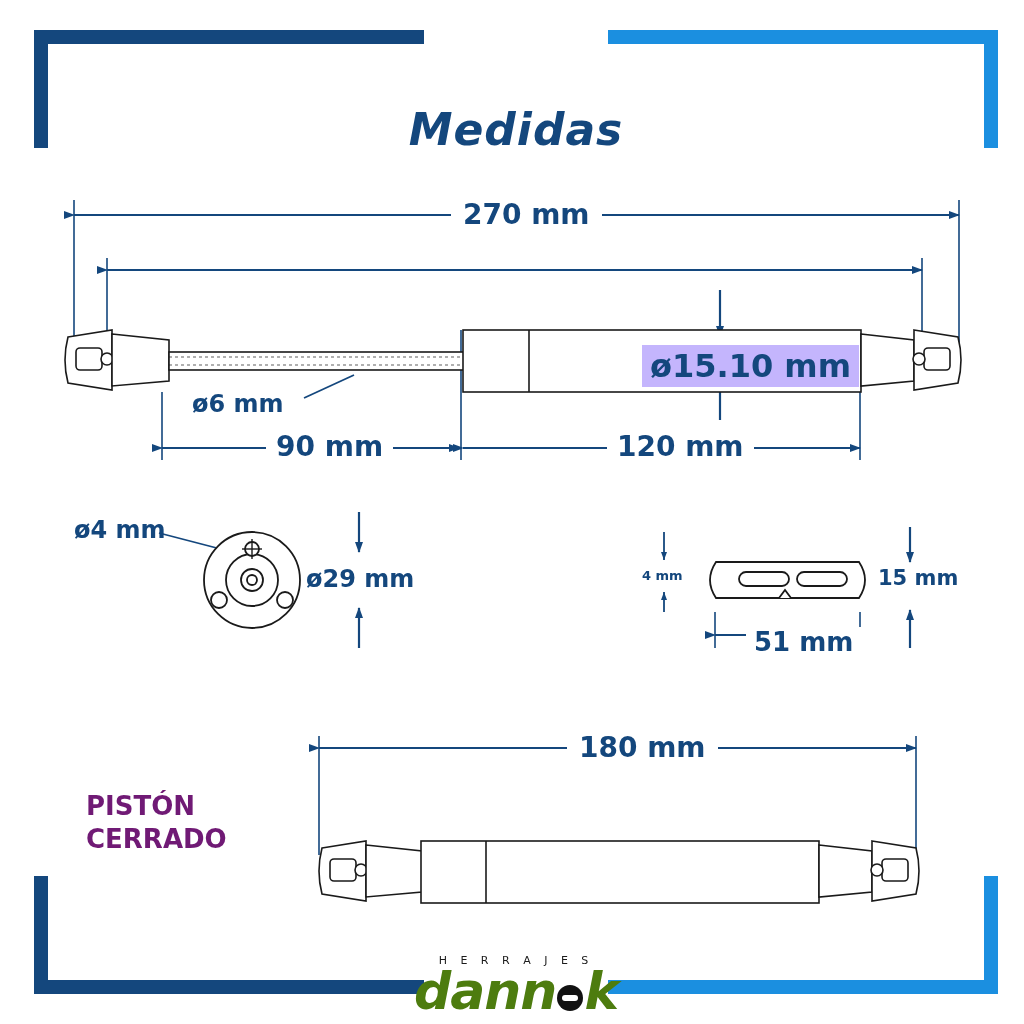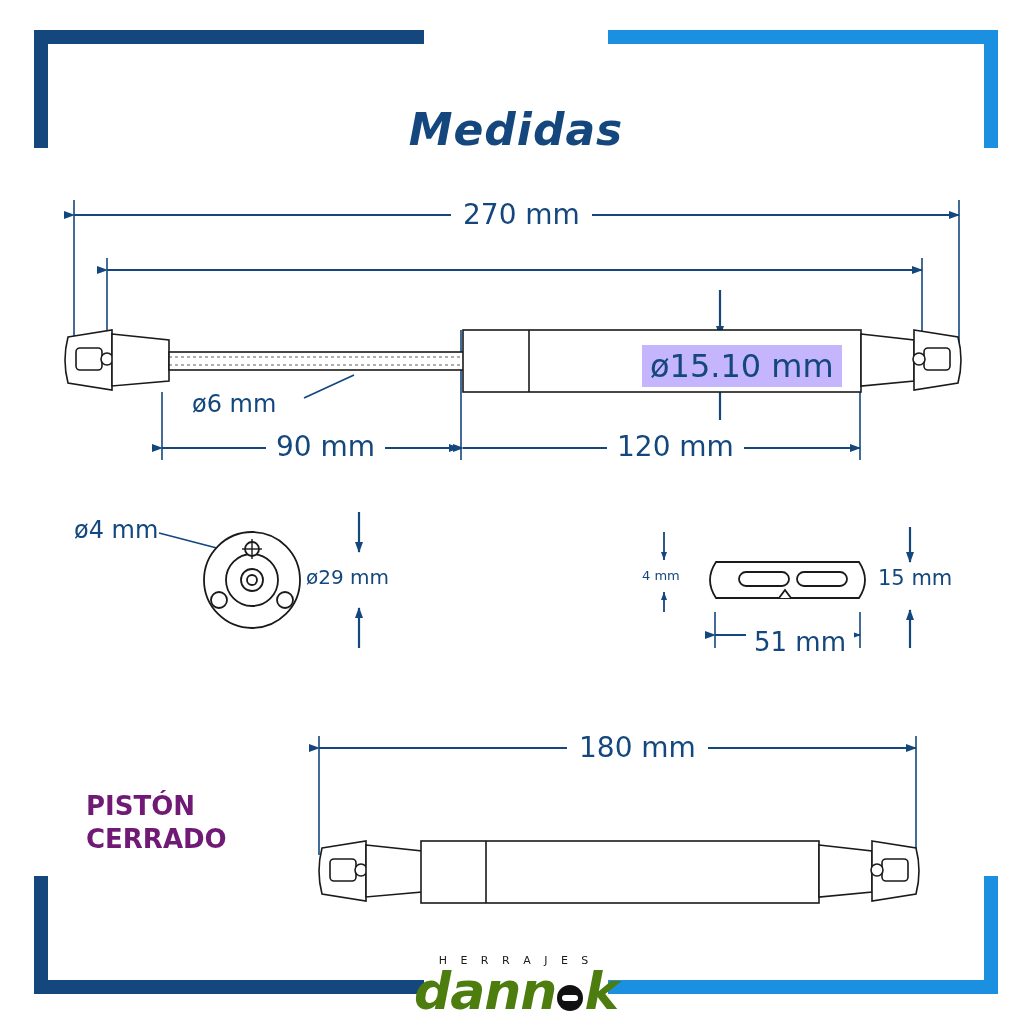--- a/index.html
+++ b/index.html
@@ -19,21 +19,21 @@
     font-size:44px;
     font-weight:bold;
     font-style:italic;
     color:#14477d;
     letter-spacing:1px;
   }
 
   .dim-label{
     position:absolute;
     color:#14477d;
-    font-weight:normal;
+    font-weight:bold;
     white-space:nowrap;
   }
 
   .side-label{
     position:absolute;
     color:#701a75;
     font-weight:bold;
     font-size:26px;
     line-height:1.25;
     text-align:left;
@@ -210,21 +210,21 @@
   <div class="dim-label" style="left:188px;top:390px;font-size:24px;">ø6 mm</div>
 
   <div class="dim-label" style="left:638px;top:345px;font-size:32px;background:#c4b5fd;padding:2px 8px;">ø15.10 mm</div>
 
   <div class="dim-label" style="left:262px;top:430px;font-size:28px;background:#fff;padding:0 10px;">90 mm</div>
 
   <div class="dim-label" style="left:603px;top:430px;font-size:28px;background:#fff;padding:0 10px;text-align:right;">120 mm</div>
 
   <div class="dim-label" style="left:70px;top:516px;font-size:24px;">ø4 mm</div>
 
-  <div class="dim-label" style="left:302px;top:565px;font-size:20px;text-align:center;">ø29 mm</div>
+  <div class="dim-label" style="left:302px;top:565px;font-size:24px;text-align:center;">ø29 mm</div>
 
   <div class="dim-label" style="left:638px;top:568px;font-size:13px;">4 mm</div>
 
   <div class="dim-label" style="left:874px;top:566px;font-size:21px;">15 mm</div>
 
   <div class="dim-label" style="left:742px;top:627px;font-size:26px;background:#fff;padding:0 8px;">51 mm</div>
 
   <div class="dim-label" style="left:563px;top:731px;font-size:28px;background:#fff;padding:0 12px;">180 mm</div>
 
   <div class="side-label" style="left:82px;top:790px;width:190px;">PISTÓN

